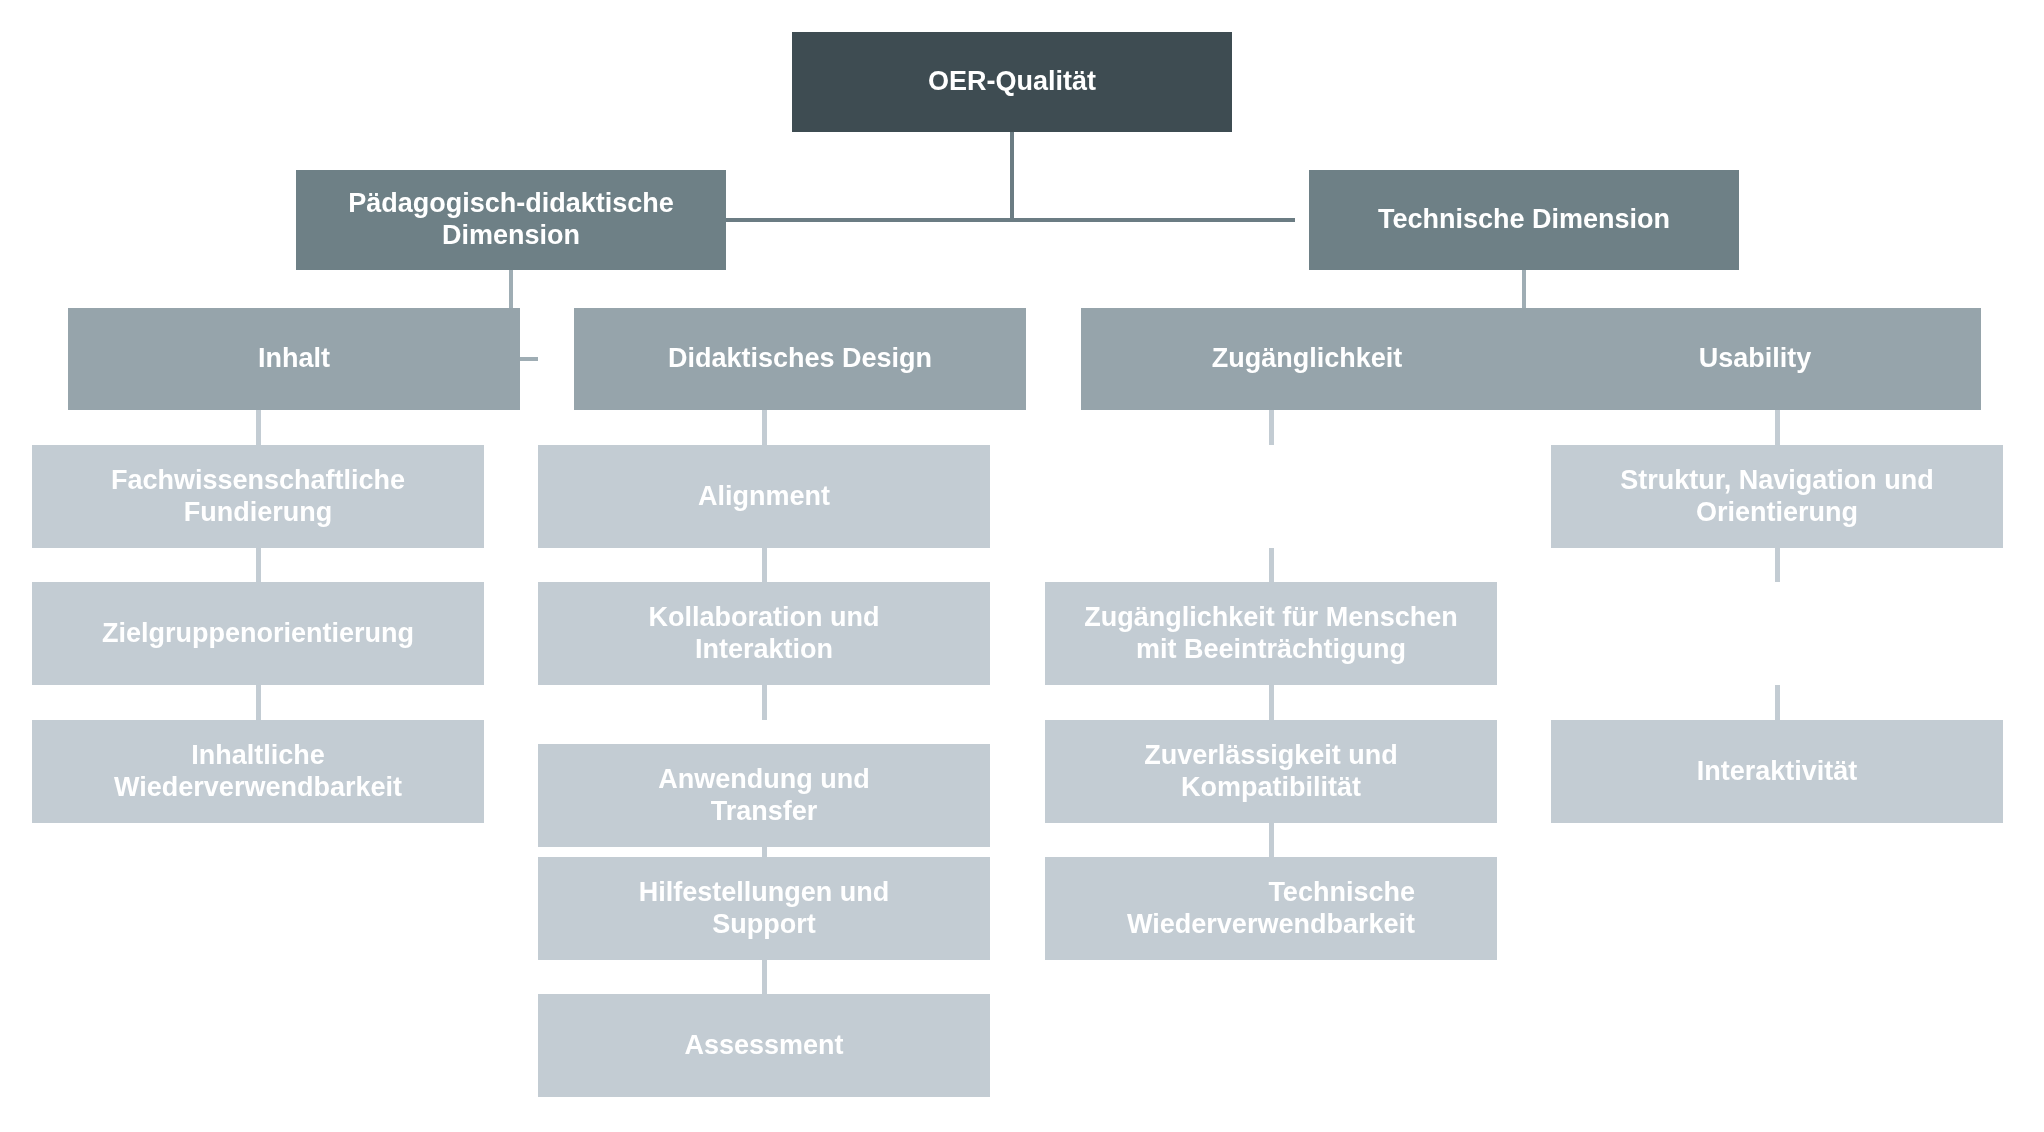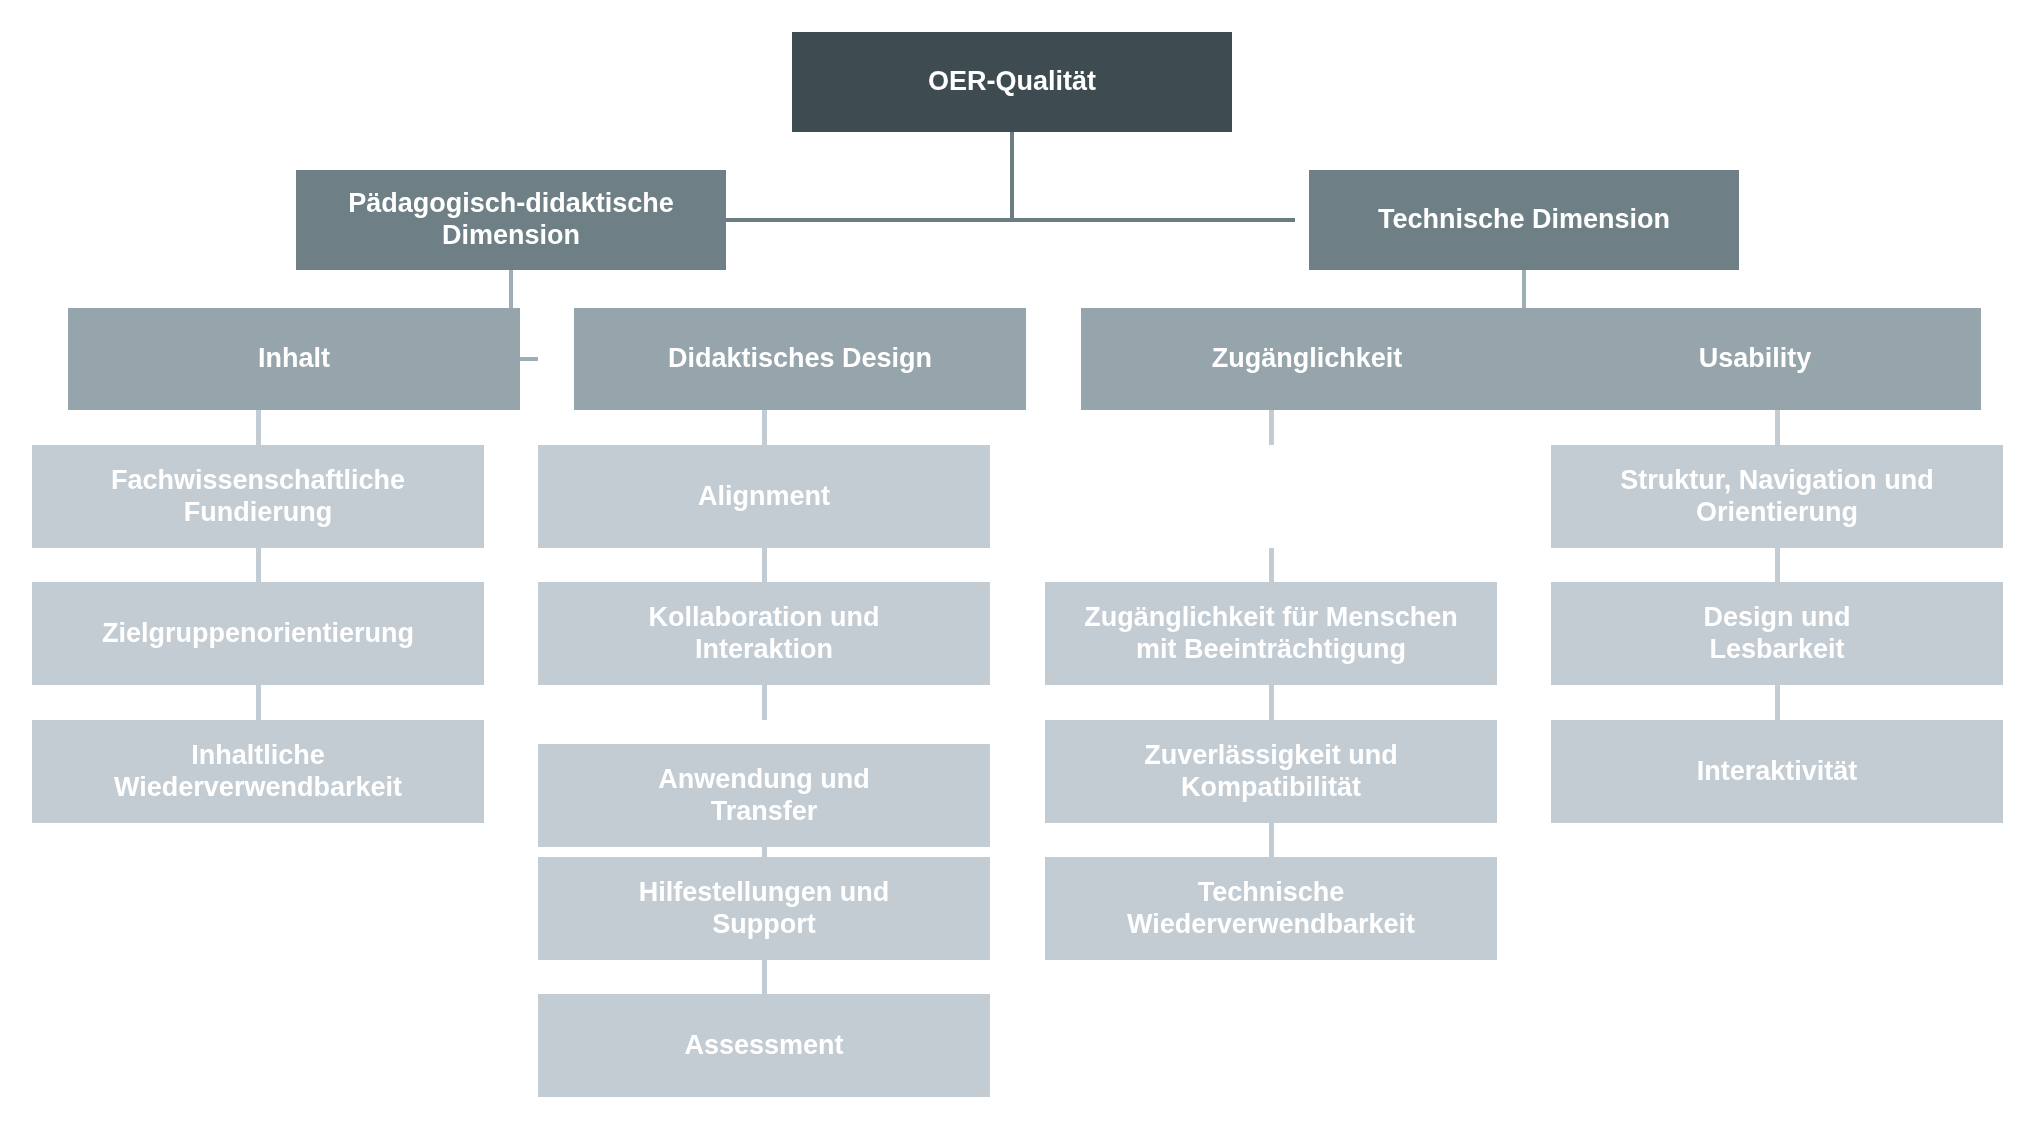--- a/index.html
+++ b/index.html
@@ -88,22 +88,20 @@
   <div class="box item-box" style="left:538px; top:744px; width:452px; height:103px;text-align:center;">Anwendung und
 Transfer</div>
   <div class="box item-box" style="left:538px; top:857px; width:452px; height:103px;">Hilfestellungen und
 Support</div>
   <div class="box item-box" style="left:538px; top:994px; width:452px; height:103px;">Assessment</div>
 
   <div class="box item-box" style="left:1045px; top:582px; width:452px; height:103px;">Zugänglichkeit für Menschen
 mit Beeinträchtigung</div>
   <div class="box item-box" style="left:1045px; top:720px; width:452px; height:103px;">Zuverlässigkeit und
 Kompatibilität</div>
-  <div class="box item-box" style="left:1045px; top:857px; width:452px; height:103px;">Technische
+  <div class="box item-box" style="left:1045px; top:857px; width:452px; height:103px;text-align:right;">Technische
 Wiederverwendbarkeit</div>
 
   <div class="box item-box" style="left:1551px; top:445px; width:452px; height:103px;">Struktur, Navigation und
 Orientierung</div>
-  <div class="box item-box" style="left:1551px; top:582px; width:452px; height:103px;">Design und
-Lesbarkeit</div>
   <div class="box item-box" style="left:1551px; top:720px; width:452px; height:103px;">Interaktivität</div>
 
 </div>
 
 </body></html>

